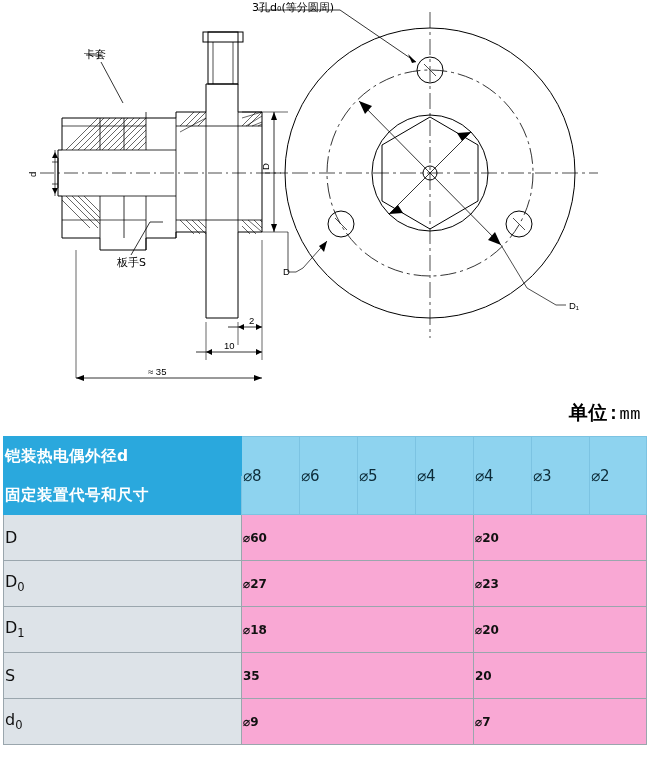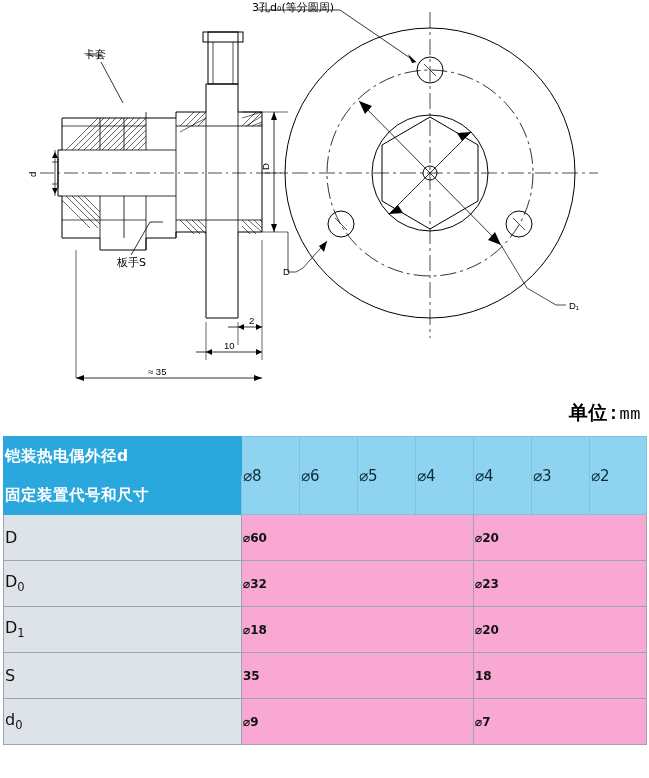--- a/index.html
+++ b/index.html
@@ -272,34 +272,34 @@
       </tr>
 
       <tr>
         <td class="rowlabel"><span>D</span></td>
         <td class="valcell" colspan="4">⌀60</td>
         <td class="valcell" colspan="3">⌀20</td>
       </tr>
 
       <tr>
         <td class="rowlabel"><span>D</span><span class="sub">0</span></td>
-        <td class="valcell" colspan="4">⌀32</td>
+        <td class="valcell" colspan="4">⌀27</td>
         <td class="valcell" colspan="3">⌀23</td>
       </tr>
 
       <tr>
         <td class="rowlabel"><span>D</span><span class="sub">1</span></td>
         <td class="valcell" colspan="4">⌀18</td>
         <td class="valcell" colspan="3">⌀20</td>
       </tr>
 
       <tr>
         <td class="rowlabel"><span>S</span></td>
         <td class="valcell" colspan="4">35</td>
-        <td class="valcell" colspan="3">18</td>
+        <td class="valcell" colspan="3">20</td>
       </tr>
 
       <tr>
         <td class="rowlabel"><span>d</span><span class="sub">0</span></td>
         <td class="valcell" colspan="4">⌀9</td>
         <td class="valcell" colspan="3">⌀7</td>
       </tr>
     </tbody>
   </table>
 

